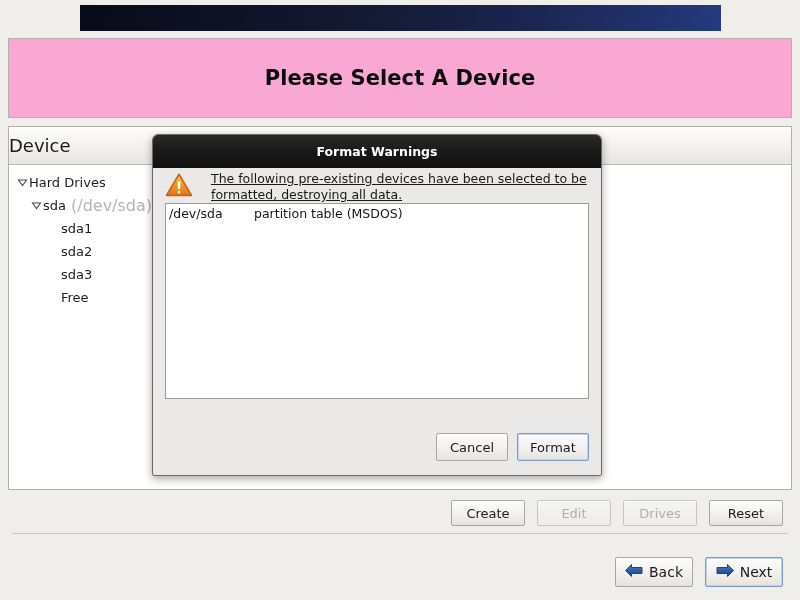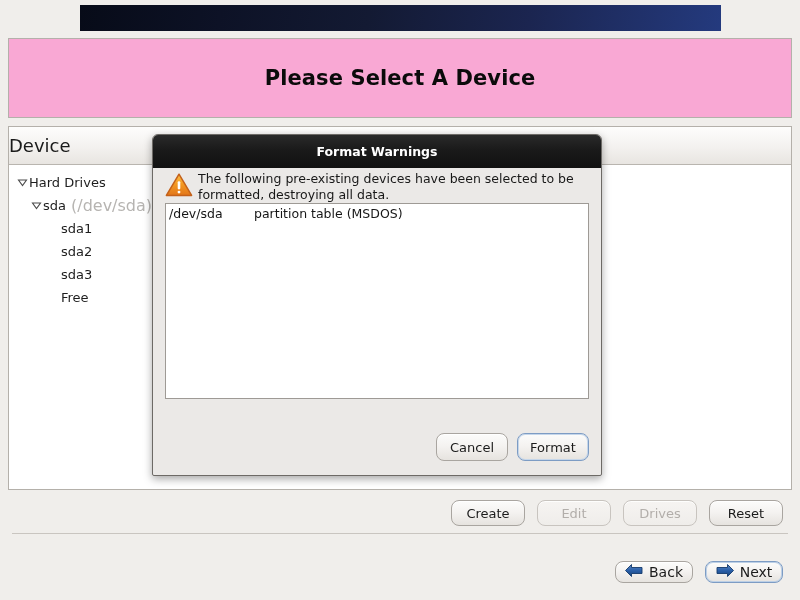--- a/index.html
+++ b/index.html
@@ -85,33 +85,33 @@
   #action-sep {
     position: absolute; left: 12px; top: 533px; width: 776px; height: 1px;
     background: #c9c5c0;
   }
 
   .btn {
     font-family: "DejaVu Sans", sans-serif;
     font-size: 13px; color: #1b1b1b;
     background: linear-gradient(180deg, #fcfcfb 0%, #f4f2f0 48%, #e6e3df 100%);
     border: 1px solid #a9a5a0;
-    border-radius: 8px;
+    border-radius: 2px;
     padding: 0 0; height: 26px; min-width: 74px;
     display: inline-flex; align-items: center; justify-content: center;
     cursor: pointer;
     box-shadow: 0 1px 0 rgba(255,255,255,0.85) inset;
   }
   .btn.disabled {
     color: #b2aeaa;
     background: linear-gradient(180deg, #f6f4f2 0%, #efedea 100%);
     border-color: #c8c4bf;
     cursor: default;
   }
-  .btn.nav { min-width: 78px; height: 22px; font-size: 14px; gap: 6px; }
+  .btn.nav { min-width: 78px; height: 30px; font-size: 14px; gap: 6px; }
   .btn.nav.focus { border-color: #7d9cc4; box-shadow: 0 0 0 1px #bdd0e6 inset; }
 
   
   #nav-row {
     position: absolute; left: 8px; top: 552px;
     width: 784px; height: 40px;
     display: flex; align-items: center; justify-content: flex-end;
     gap: 12px; padding-right: 9px;
   }
   .arrow { display: inline-block; }
@@ -133,21 +133,21 @@
     position: relative;
   }
   #dialog-title {
     color: #ffffff; font-size: 12.5px; font-weight: bold;
     font-family: "DejaVu Sans", sans-serif;
   }
   #dialog-body {
     position: absolute; left: 0; top: 25px; right: 0; bottom: 0;
     padding: 10px 12px 0 12px;
   }
-  #warn-block { display: flex; gap: 5px; align-items: flex-start; }
+  #warn-block { display: flex; gap: 18px; align-items: flex-start; text-decoration: underline; }
   #warn-icon { flex: none; width: 28px; height: 26px; margin-top: 2px; }
   #warn-text {
     font-size: 12.5px; color: #181818; line-height: 16px;
     padding-top: 1px;
   }
   #listbox {
     height: 196px;
     background: #ffffff;
     border: 1px solid #9e9a95;
     overflow: hidden;

